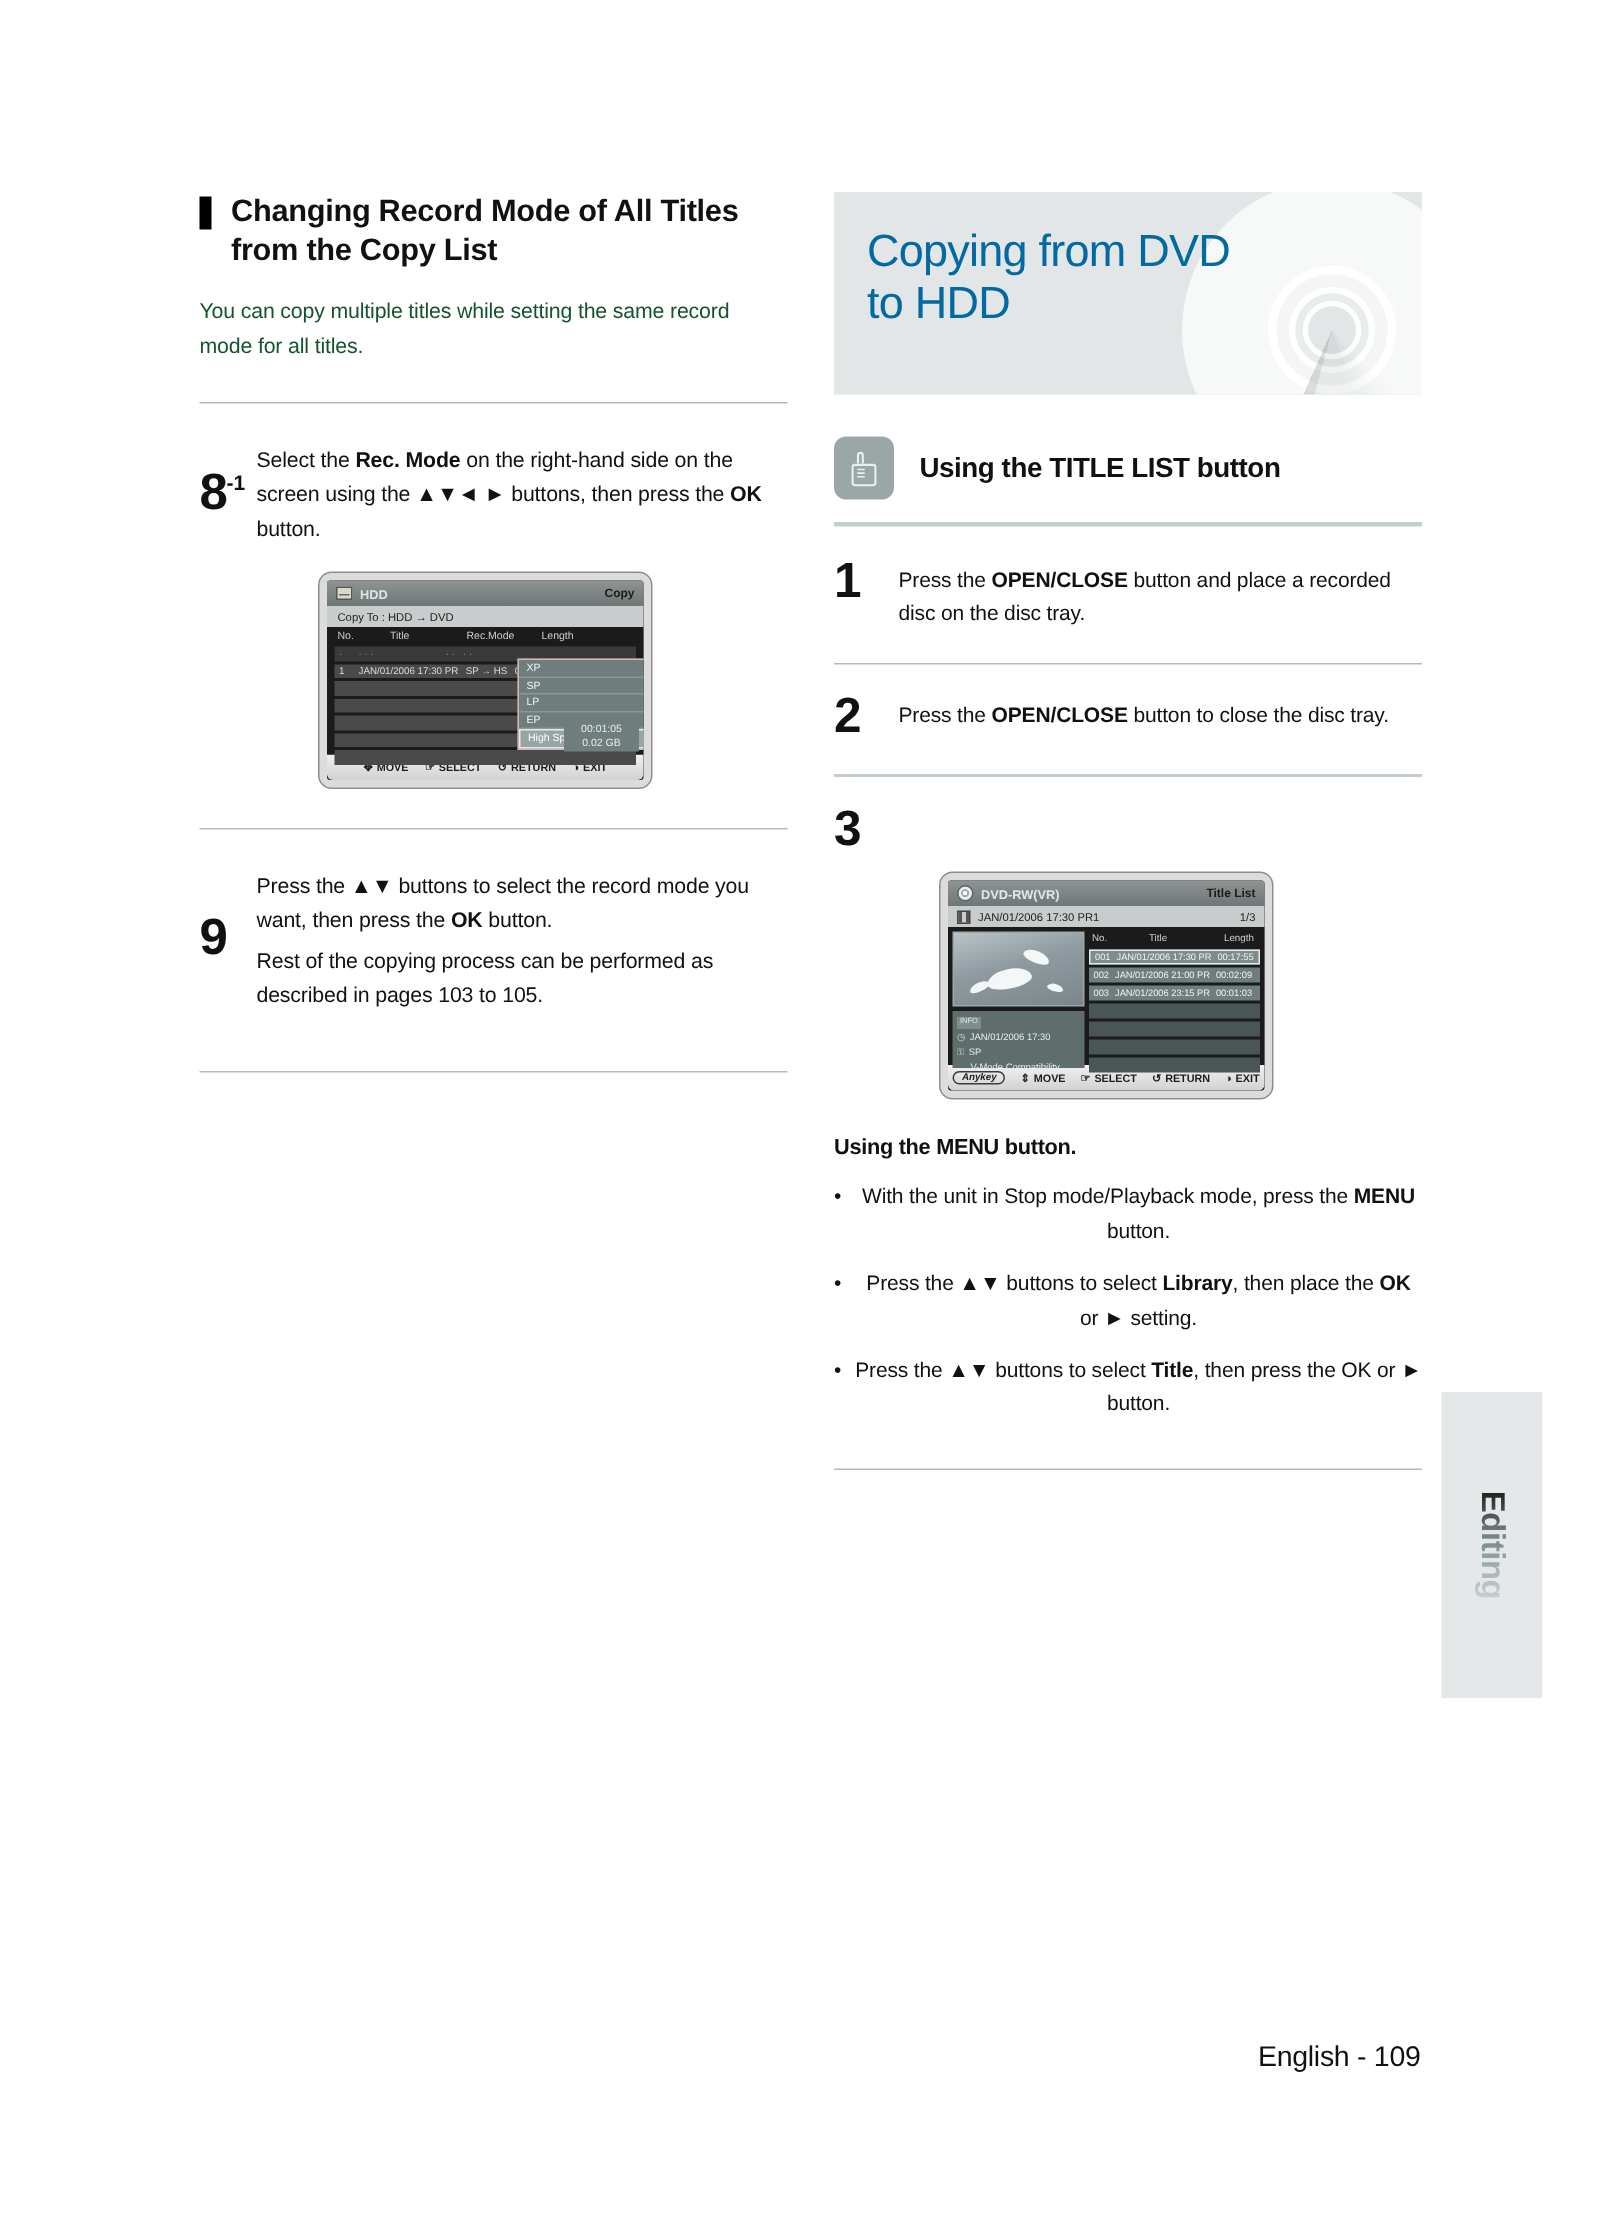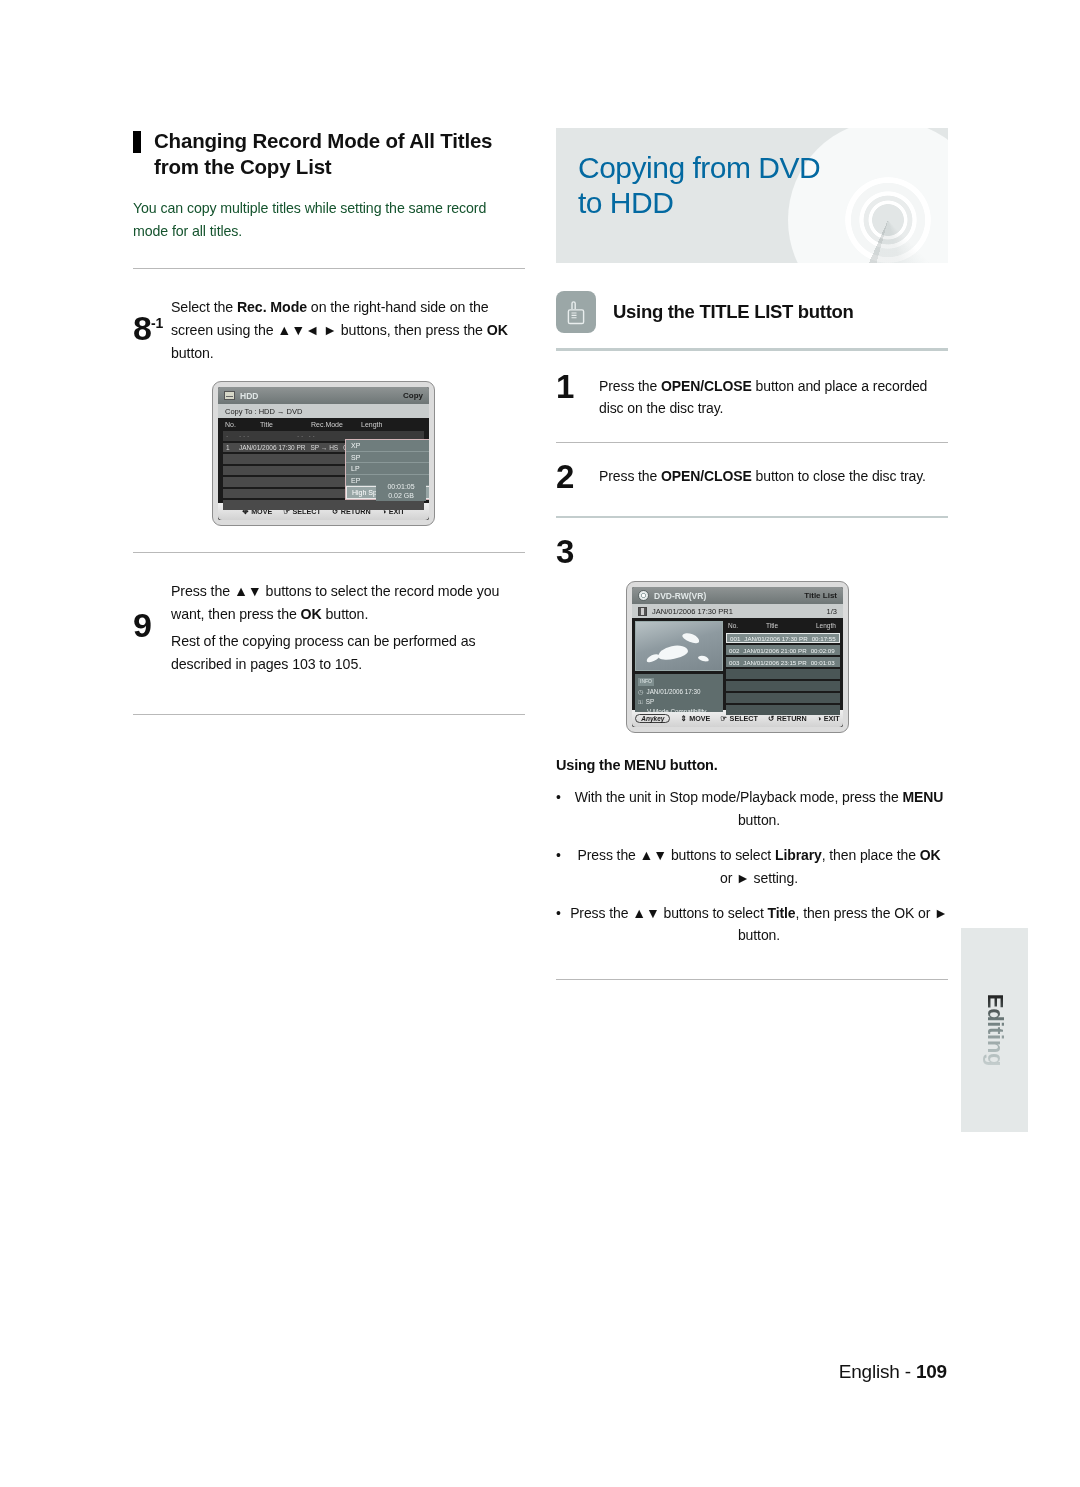--- a/index.html
+++ b/index.html
@@ -103,21 +103,21 @@
   .bullets { margin-top:12px; }
   .bullet { display:flex; font-size:14px; line-height:1.6; margin-top:13px; letter-spacing:-0.1px;}
   .bullet .dot { width:14px; flex:none; }
   .bullet .btxt { flex:1;text-align:center; }
 
   
   .footer {
     position:absolute; right:133px; bottom:104px;
     font-size:19px; letter-spacing:-0.2px;
   }
-  .footer b { font-weight:bold;margin-top:24px; }
+  .footer b { font-weight:normal;margin-top:24px; }
 
   
   .sidetab {
     position:absolute; right:52px; top:928px; width:67px; height:204px;
     background:#e4e8e8;
   }
   .sidetab .vtxt {
     position:absolute; left:50%; top:50%;
     transform:translate(-50%,-50%) rotate(90deg);
     font-size:22px; font-weight:bold; white-space:nowrap;

